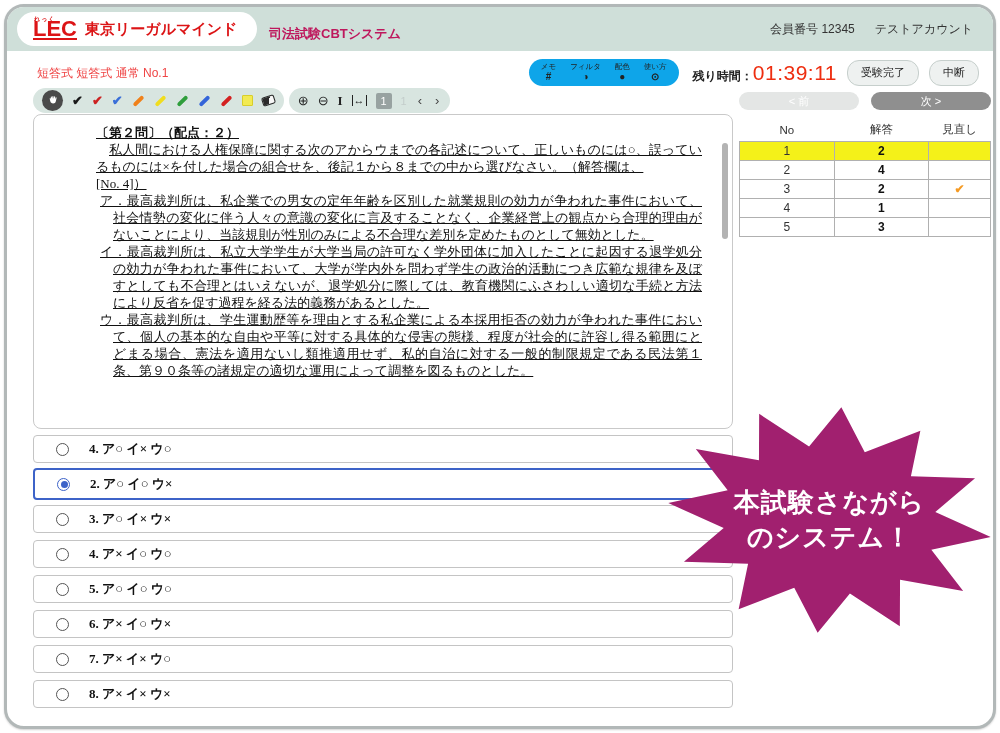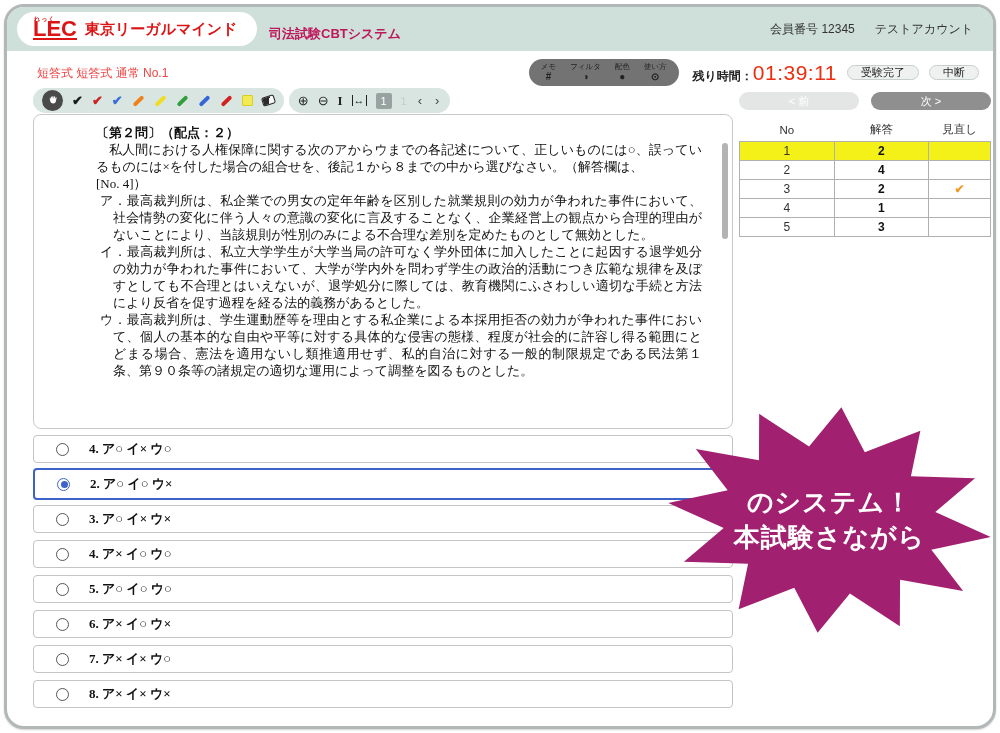--- a/index.html
+++ b/index.html
@@ -18,28 +18,28 @@
   .logo-ruby { position:absolute; top:-1px; left:1px; font-size:6px; color:#dc1416; letter-spacing:1px; }
   .logo-brand { font-weight:700; font-size:15px; color:#dc1416; margin-left:8px; }
   .sys-title { position:absolute; left:262px; top:0; height:54px; display:flex; align-items:center;
     font-size:13px; font-weight:700; color:#be185d; }
   .header-right { position:absolute; right:20px; top:0; height:44px; display:flex; align-items:center; gap:20px;
     font-size:12px; color:#333; }
 
   
   .exam-label { position:absolute; left:30px; top:58px; font-size:12px; color:#ef4444; }
   .subheader-right { position:absolute; right:14px; top:52px; display:flex; align-items:center; gap:10px; }
-  .tools-pill { background:#737373; border-radius:14px; height:27px; display:flex; align-items:center; padding:12px 12px; gap:14px; }
+  .tools-pill { background:#0ea5e9; border-radius:14px; height:27px; display:flex; align-items:center; padding:12px 12px; gap:14px; }
   .tool { display:flex; flex-direction:column; align-items:center; cursor:pointer; line-height:1; }
   .tool-label { font-size:7.5px; color:#222; margin-bottom:1px; }
   .tool-icon { font-size:10px; color:#222; font-weight:700; }
   .timer-group { display:flex; align-items:baseline; margin-left:4px; }
   .timer-label { font-size:12px; color:#222; font-weight:700; }
   .timer-value { font-size:21px; color:#ee2e10; letter-spacing:.5px; font-weight:500; }
-  .pill-btn { height:15px; border-radius:12px; background:#eef1f0; border:1px solid #c6cfcc;
+  .pill-btn { height:26px; border-radius:12px; background:#eef1f0; border:1px solid #c6cfcc;
     font-size:11px; color:#222; display:flex; align-items:center; padding:0 13px; cursor:pointer; }
 
   
   .anno-bar { position:absolute; left:26px; top:81px; display:flex; gap:5px; }
   .anno-pill { background:#d8e5e0; border-radius:13px; height:25px; display:flex; align-items:center; padding:0 9px; gap:9px; }
   .hand-tool { width:21px; height:21px; border-radius:50%; background:#4a4a4a; display:flex; align-items:center; justify-content:center; cursor:pointer; }
   .pen-check { font-size:13px; font-weight:700; line-height:1; cursor:pointer; }
   .pen-bar { width:13px; height:4px; border-radius:2px; transform:rotate(-45deg); display:inline-block; cursor:pointer; }
   .pen-sticky { width:11px; height:11px; border-radius:1px; display:inline-block; cursor:pointer; border:1px solid #d8ce2a; }
   .pen-eraser { width:13px; height:9px; border-radius:2px; border:1px solid #2b2b2b;
@@ -50,21 +50,21 @@
   .page-box { min-width:16px; height:16px; background:#98a2a1; color:#fff; font-size:11px;
     display:flex; align-items:center; justify-content:center; border-radius:2px; padding:0 3px; }
   .page-total { font-size:11px; color:#c3cdcb; }
   .chev { font-size:13px; color:#444; cursor:pointer; padding:0 2px; }
 
   
   .q-panel { position:absolute; left:26px; top:107px; width:700px; height:315px; background:#fff;
     border:1.5px solid #c9c9c9; border-radius:8px; overflow:hidden; }
   .q-scrollthumb { position:absolute; right:4px; top:28px; width:6px; height:96px; background:#b3b3b3; border-radius:3px; }
   .q-content { padding:9px 30px 8px 62px; font-family:"Liberation Serif", serif; font-size:13px;
-    line-height:17px; color:#111; text-align:justify; }
+    line-height:17px; color:#111; text-align:justify;text-decoration:underline; }
   .q-heading { font-weight:700; }
   .q-intro { text-indent:1em; }
   .q-ref { }
   .q-item { padding-left:1em; text-indent:-1em; margin-left:4px; }
   .q-item .q-item-label { font-weight:400; }
 
   
   .options { position:absolute; left:26px; top:428px; width:700px; }
   .option { height:28px; background:#fff; border:1px solid #c4c4c4; border-radius:4px;
     display:flex; align-items:center; padding-left:22px; gap:20px; margin-bottom:7px; cursor:pointer; }
@@ -268,18 +268,18 @@
           </tr>
         </tbody>
     </table>
   </div>
 
   <div class="badge">
     <svg viewBox="0 0 310 220">
       <polygon fill="#a1206f" points="305,110 251.6,127.6 284.9,162.5 225.7,158.1 230,200.9 180.9,175.7 155,215 129.1,175.7 80,200.9 84.3,158.1 25.1,162.5 58.4,127.6 5,110 58.4,92.4 25.1,57.5 84.3,61.9 80,19.1 129.1,44.3 155,5 180.9,44.3 230,19.1 225.7,61.9 284.9,57.5 251.6,92.4"></polygon>
     </svg>
     <div class="badge-text">
+      <span>本試験さながら</span>
       <span>のシステム！</span>
-      <span>本試験さながら</span>
     </div>
   </div>
 
 </div>
 
 </body></html>

